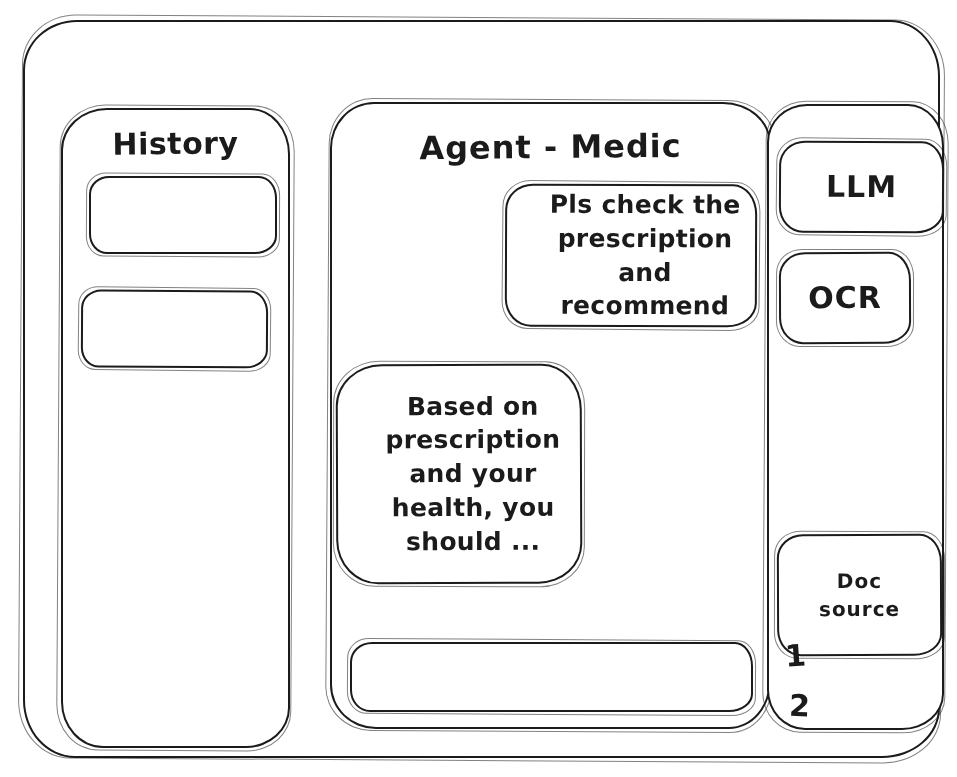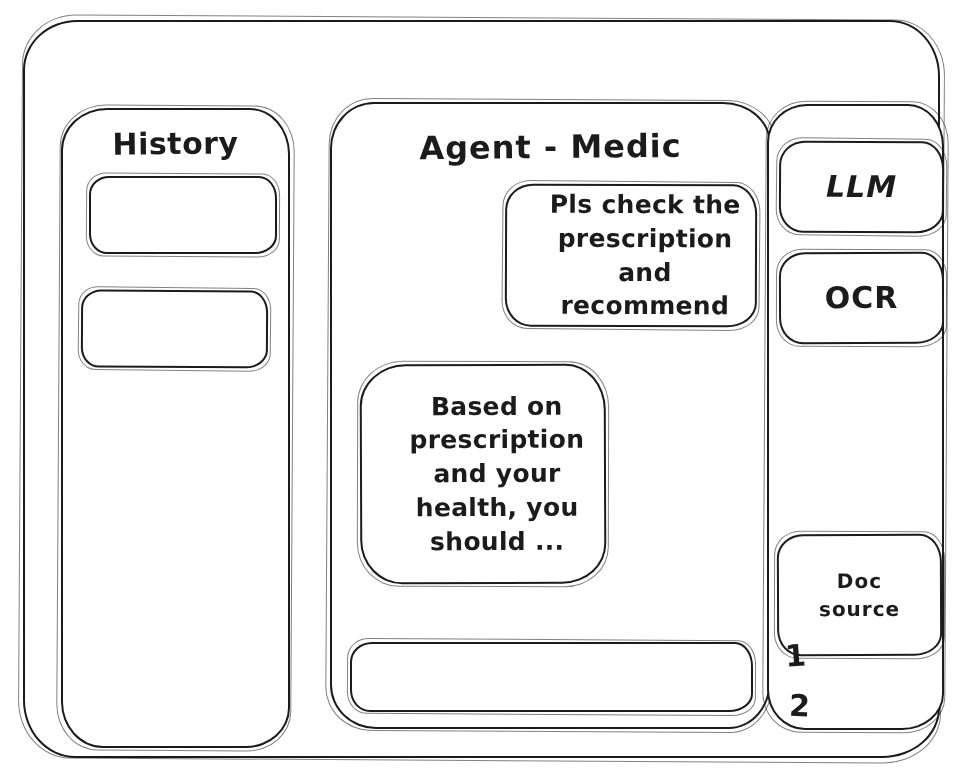--- a/index.html
+++ b/index.html
@@ -37,38 +37,38 @@
     font-size:32px;font-weight:700;letter-spacing:1px;transform:rotate(-.5deg);
   }
   .bubble{
     display:flex;align-items:center;justify-content:center;text-align:center;
     font-size:25px;font-weight:700;line-height:1.35;white-space:pre-line;
     letter-spacing:.3px;
     padding-left:28px;
   }
   .bubble-user{left:173px;top:80px;width:252px;height:143px;
     border-radius:28px 24px 30px 26px / 26px 30px 24px 28px;transform:rotate(.2deg);}
-  .bubble-agent{left:28px;top:260px;width:246px;height:220px;
+  .bubble-agent{left:4px;top:260px;width:246px;height:220px;
     border-radius:46px 40px 44px 42px / 42px 46px 40px 44px;transform:rotate(-.2deg);}
   .input-wrap{left:18px;top:538px;width:403px;height:70px;
     border-radius:22px 18px 24px 20px / 20px 24px 18px 22px;}
   .input-wrap input{
     position:absolute;inset:4px;border:none;outline:none;background:transparent;
     font:700 22px "DejaVu Sans", sans-serif;color:var(--stroke,#1b1b1b);padding:0 14px;
   }
   .right-panel{left:742px;top:82px;width:177px;height:626px;
     border-radius:40px 36px 42px 38px / 38px 42px 36px 40px;}
   .tool-btn{
     display:flex;align-items:center;justify-content:center;text-align:center;
     font-size:30px;font-weight:700;letter-spacing:1px;cursor:pointer;
     white-space:pre-line;line-height:1.4;
     border-radius:26px 22px 28px 24px / 24px 28px 22px 26px;
   }
-  .btn-llm{left:10px;top:35px;width:165px;height:92px;transform:rotate(.3deg);font-style:italic;}
-  .btn-ocr{left:10px;top:146px;width:165px;height:92px;transform:rotate(-.2deg);}
+  .btn-llm{left:10px;top:35px;width:165px;height:92px;transform:rotate(.3deg);}
+  .btn-ocr{left:10px;top:146px;width:132px;height:92px;transform:rotate(-.2deg);}
   .btn-params{left:8px;top:316px;width:165px;height:72px;font-size:29px;transform:rotate(.2deg);}
   .btn-doc{left:8px;top:428px;width:165px;height:122px;font-size:20px;transform:rotate(-.2deg);}
   .doc-num{
     position:absolute;font-size:30px;font-weight:700;cursor:pointer;
   }
   .num-1{left:16px;top:532px;transform:rotate(-4deg);}
   .num-2{left:20px;top:582px;transform:rotate(2deg);}
 </style>
 <title>Agent - Medic</title></head>
 <body>

